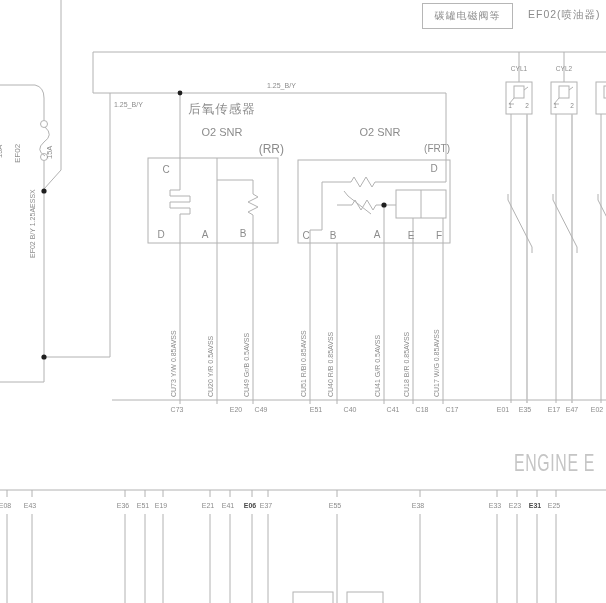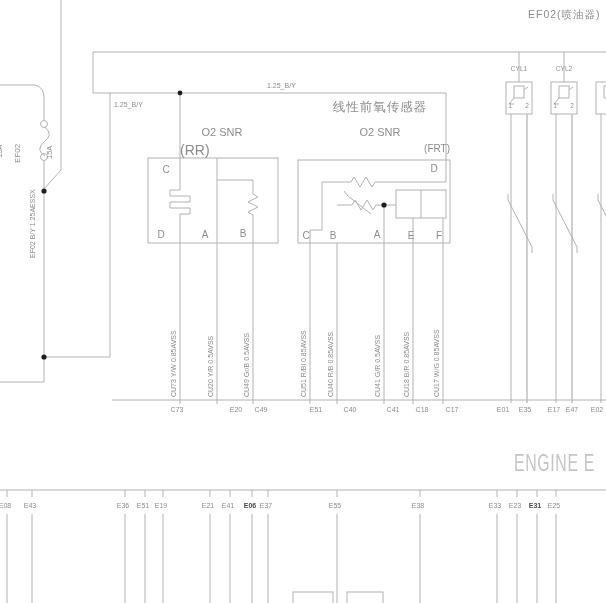--- a/index.html
+++ b/index.html
@@ -87,38 +87,39 @@
       <rect x="347" y="592" width="36" height="30"></rect>
     </g>
     <g fill="#1f1f1f" stroke="none">
       <circle cx="180" cy="93" r="2.4"></circle>
         <circle cx="44" cy="191" r="2.6"></circle>
       <circle cx="44" cy="357" r="2.6"></circle>
         <circle cx="384" cy="205" r="2.6"></circle>
     </g>
   </svg>
 
+  <div class="box cjk" style="left:422px;top:3px;width:89px;height:24px;line-height:24px;font-size:10px;">碳罐电磁阀等</div>
   <div class="t cjk" style="left:528px;top:9px;font-size:10.5px;">EF02(喷油器)</div>
 
   <div class="t" style="left:114px;top:101px;font-size:7px;">1.25_B/Y</div>
   <div class="t" style="left:267px;top:82px;font-size:7px;">1.25_B/Y</div>
 
   <div class="t v" style="left:14px;top:163px;font-size:8px;">EF02</div>
   <div class="t v" style="left:46px;top:159px;font-size:7.5px;">15A</div>
   <div class="t v" style="left:-4px;top:158px;font-size:7.5px;">15A</div>
   <div class="t v" style="left:29px;top:258px;font-size:7px;">EF02 B/Y 1.25AESSX</div>
 
+  <div class="t cjk" style="left:162px;top:103px;width:120px;text-align:center;font-size:12.5px;">后氧传感器</div>
   <div class="t" style="left:162px;top:126px;width:120px;text-align:center;font-size:11px;">O2 SNR</div>
-  <div class="t" style="left:180px;top:143px;width:120px;text-align:left;font-size:14px;">(RR)</div>
+  <div class="t" style="left:164px;top:143px;width:120px;text-align:right;font-size:12px;">(RR)</div>
   <div class="t" style="left:160px;top:164px;width:12px;text-align:center;font-size:10px;">C</div>
   <div class="t" style="left:155px;top:229px;width:12px;text-align:center;font-size:10px;">D</div>
   <div class="t" style="left:199px;top:229px;width:12px;text-align:center;font-size:10px;">A</div>
   <div class="t" style="left:237px;top:228px;width:12px;text-align:center;font-size:10px;">B</div>
 
-  <div class="t cjk" style="left:310px;top:101px;width:140px;text-align:center;font-size:12.5px;">线性前氧传感器</div>
   <div class="t" style="left:310px;top:126px;width:140px;text-align:center;font-size:11px;">O2 SNR</div>
   <div class="t" style="left:310px;top:143px;width:140px;text-align:right;font-size:10px;">(FRT)</div>
   <div class="t" style="left:428px;top:163px;width:12px;text-align:center;font-size:10px;">D</div>
   <div class="t" style="left:300px;top:230px;width:12px;text-align:center;font-size:10px;">C</div>
   <div class="t" style="left:327px;top:230px;width:12px;text-align:center;font-size:10px;">B</div>
   <div class="t" style="left:371px;top:229px;width:12px;text-align:center;font-size:10px;">A</div>
   <div class="t" style="left:405px;top:230px;width:12px;text-align:center;font-size:10px;">E</div>
   <div class="t" style="left:433px;top:230px;width:12px;text-align:center;font-size:10px;">F</div>
 
   <div class="t" style="left:514px;top:450px;font-size:24px;letter-spacing:1px;color:#c5c5c5;transform:scaleX(.66);transform-origin:0 0;">ENGINE E</div>

